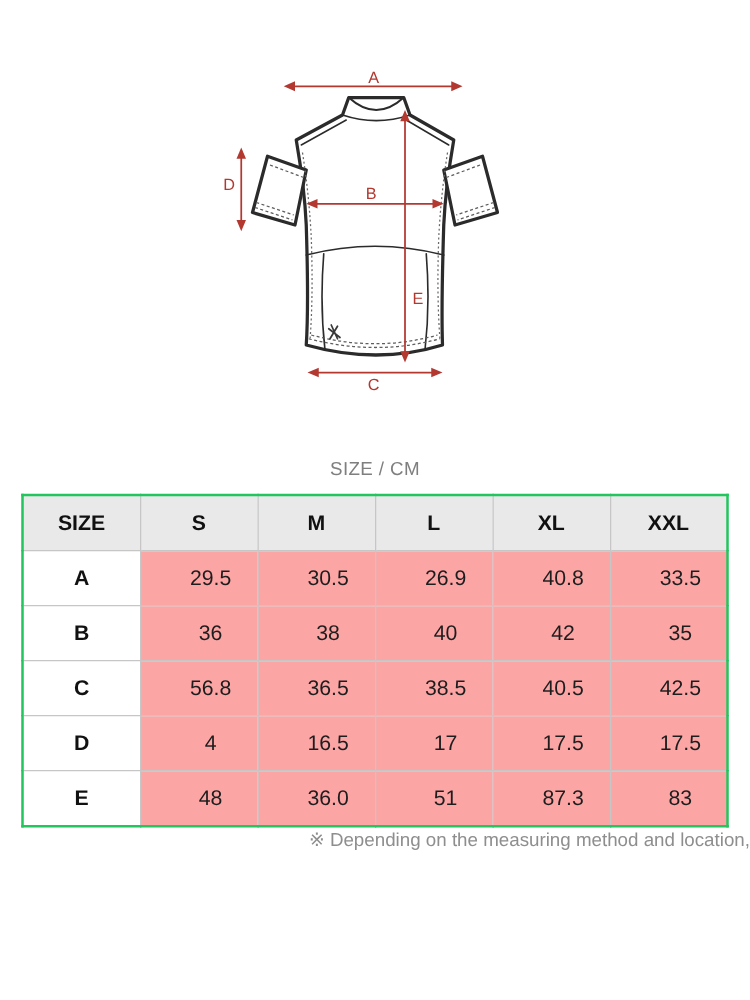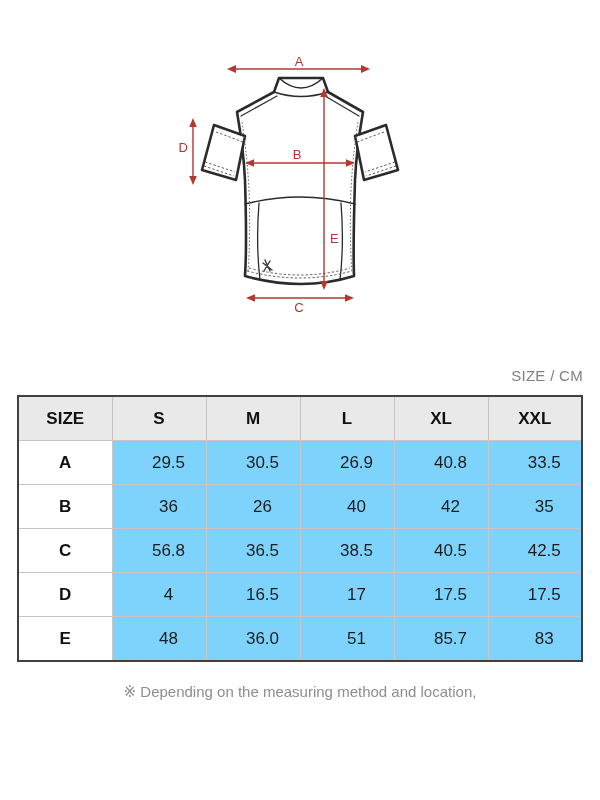--- a/index.html
+++ b/index.html
@@ -11,59 +11,58 @@
     width: 600px;
     height: 800px;
     overflow: hidden;
     font-family: "Liberation Sans", "DejaVu Sans", sans-serif;
   }
   .page { width: 600px; height: 800px; }
   svg.diagram { display: block; }
   .unit-label {
     width: 566px;
     margin: 22px auto 11px auto;
-    text-align: right;
+    text-align: center;
     font-size: 15px;
     letter-spacing: 0.3px;
     color: #7f7f7f;
   }
   table.size-table {
     width: 566px;
     margin: 0 auto;
     border-collapse: collapse;
     table-layout: fixed;
-    border: 2px solid #404040;
+    border: 2px solid #22c55e;
   }
   table.size-table th, table.size-table td {
     border: 1px solid #c6c6c6;
     text-align: center;
     vertical-align: middle;
     height: 43px;
     font-size: 17px;
     padding: 0;
   }
   table.size-table thead th {
     background: #e9e9e9;
     font-weight: bold;
     color: #111111;
   }
   table.size-table tbody th {
     background: #ffffff;
     font-weight: bold;
     color: #111111;
   }
   table.size-table tbody td {
-    background: #7dd3fc;
+    background: #fca5a5;
     font-weight: normal;
     color: #1d1d1d;
     padding-left: 19px;
   }
   .footnote {
-    margin-top: 19px;
-    text-align: center;
+    text-align: right;
     font-size: 15px;
     line-height: 21px;
     color: #8e8e8e;
   }
   .measure-label {
     font-size: 13px;
     font-weight: 500;
   }
 </style>
 </head>
@@ -162,21 +161,21 @@
         <th>A</th>
         <td>29.5</td>
         <td>30.5</td>
         <td>26.9</td>
         <td>40.8</td>
         <td>33.5</td>
       </tr>
       <tr>
         <th>B</th>
         <td>36</td>
-        <td>26</td>
+        <td>38</td>
         <td>40</td>
         <td>42</td>
         <td>35</td>
       </tr>
       <tr>
         <th>C</th>
         <td>56.8</td>
         <td>36.5</td>
         <td>38.5</td>
         <td>40.5</td>
@@ -188,21 +187,21 @@
         <td>16.5</td>
         <td>17</td>
         <td>17.5</td>
         <td>17.5</td>
       </tr>
       <tr>
         <th>E</th>
         <td>48</td>
         <td>36.0</td>
         <td>51</td>
-        <td>85.7</td>
+        <td>87.3</td>
         <td>83</td>
       </tr>
     </tbody>
   </table>
 
   <div class="footnote">
     <div>※ Depending on the measuring method and location,</div>
   </div>
 
 </div>

